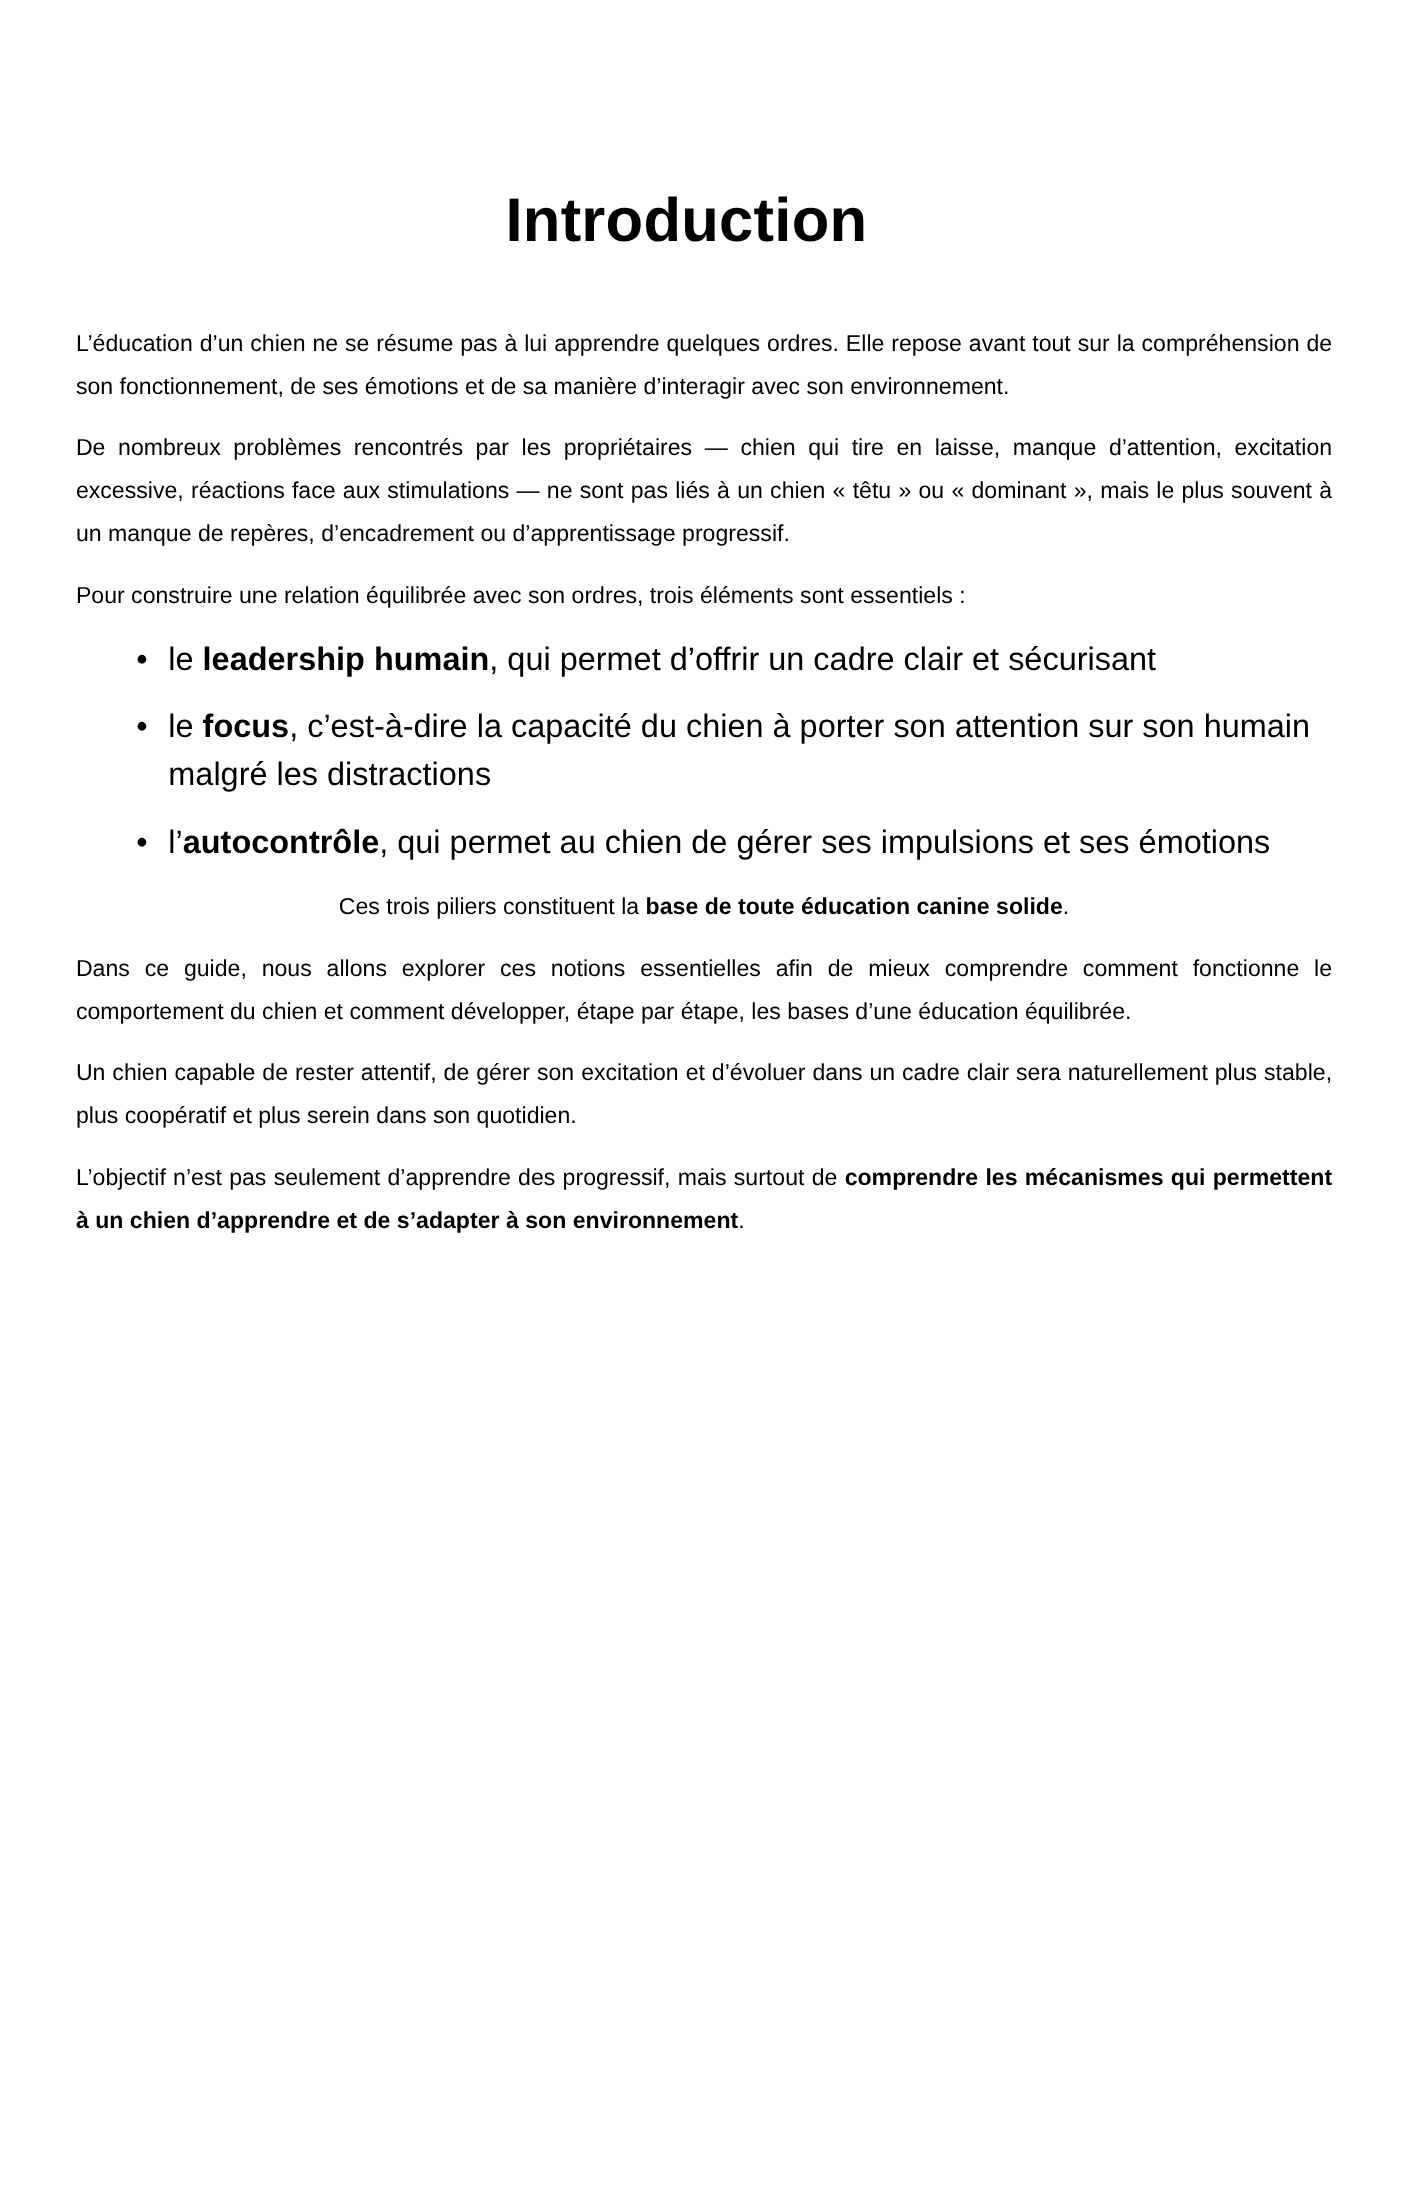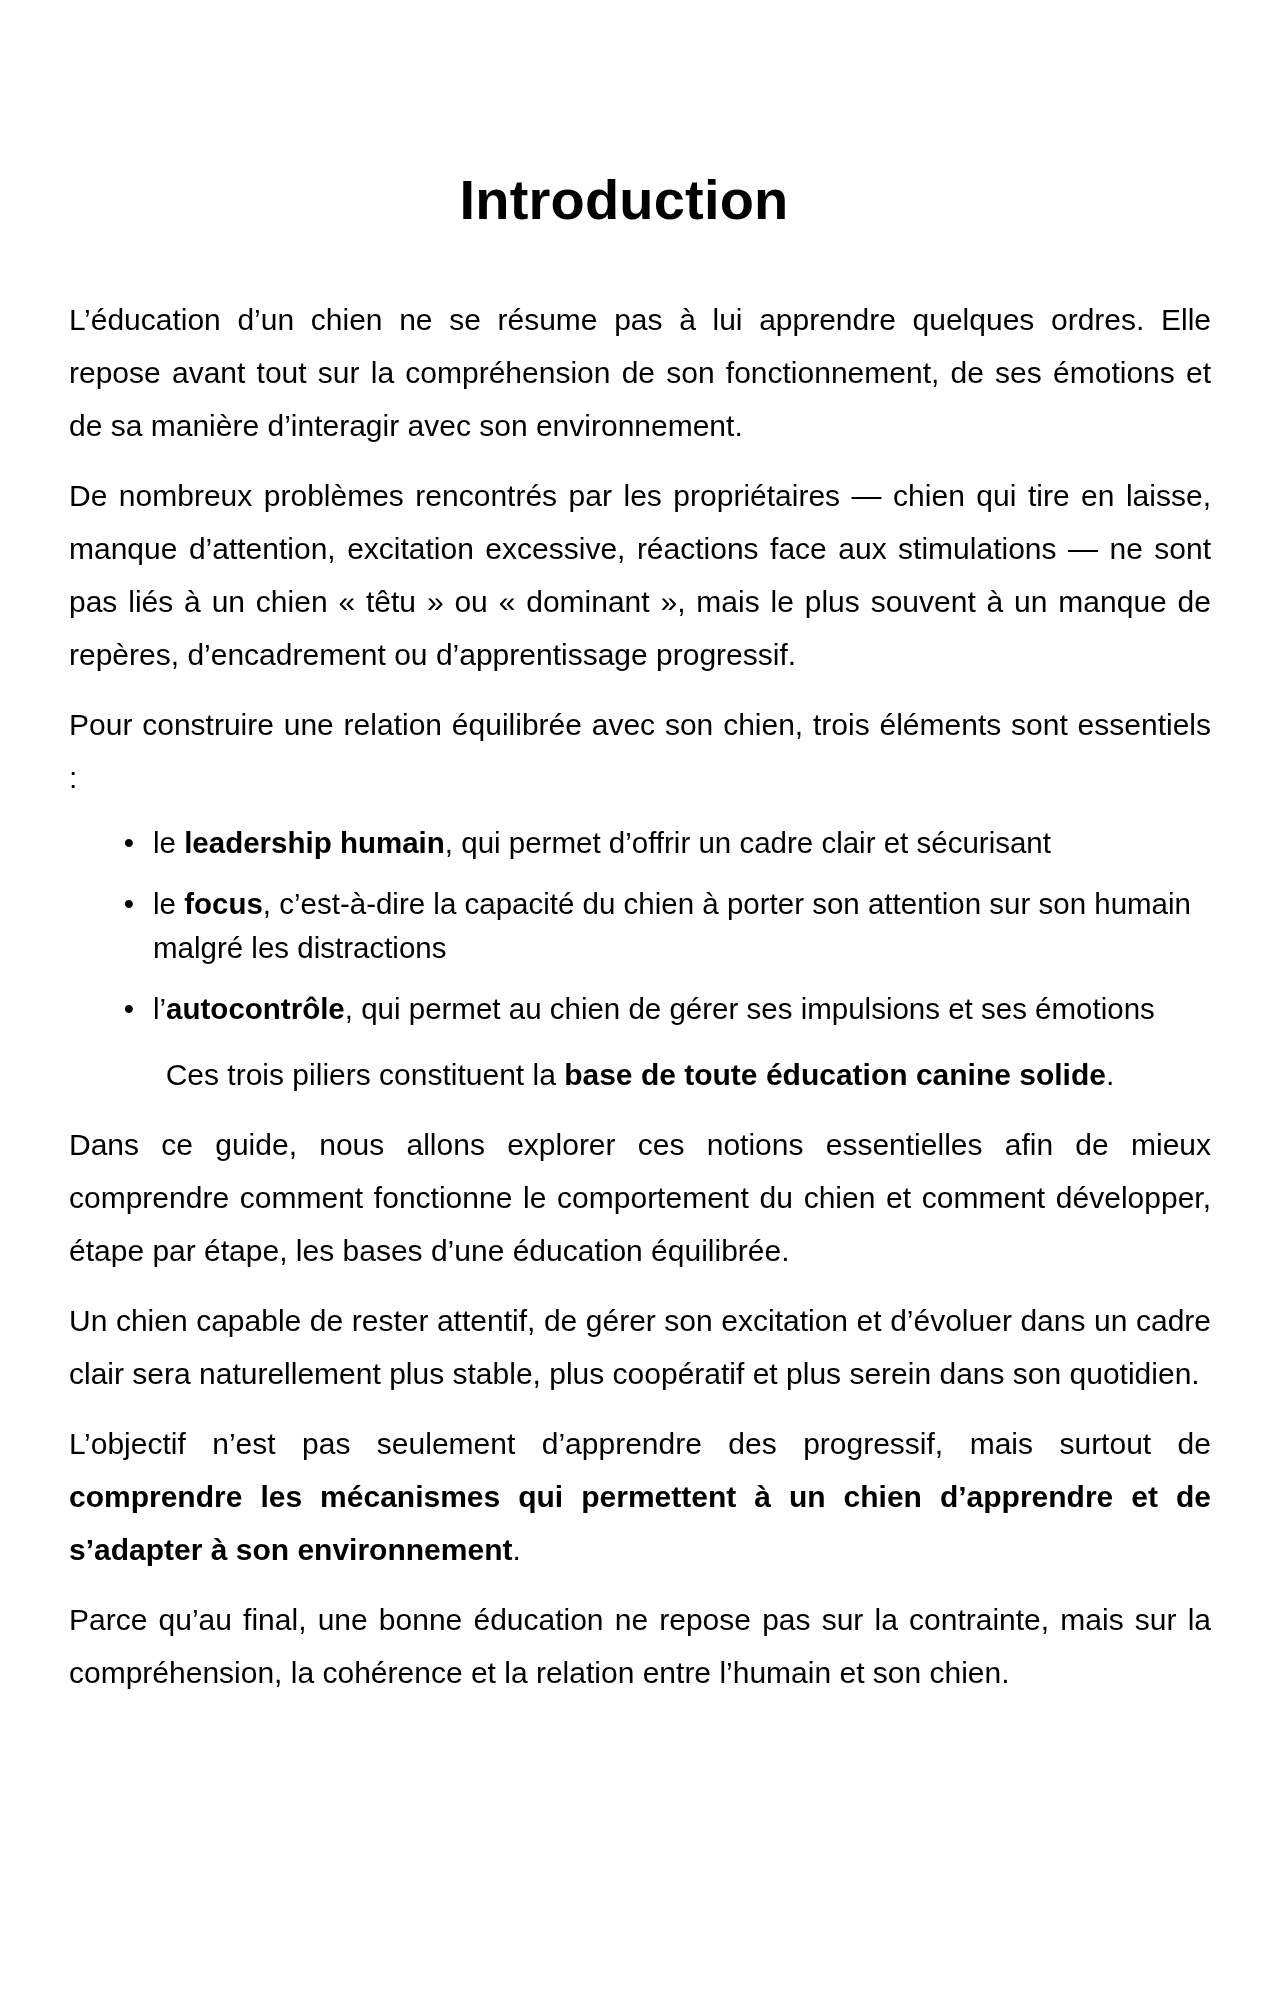--- a/index.html
+++ b/index.html
@@ -30,22 +30,22 @@
       font-size: 56px;
       font-weight: bold;
       letter-spacing: 0.2px;
     }
     .content {
       margin-top: 53px;
       width: 1142px;
     }
     .para {
       margin: 0 0 17px 0;
-      font-size: 30px;
-      line-height: 53px;
+      font-size: 21px;
+      line-height: 39px;
       text-align: justify;
       text-justify: inter-word;
     }
     .para.left {
       text-align: center;
     }
     .bullets {
       list-style: none;
       margin: 0 0 13px 0;
       padding: 0;
@@ -71,21 +71,21 @@
 <body>
 
 <div class="page">
   <h1 class="page-title">Introduction</h1>
 
   <div class="content">
     <p class="para">L’éducation d’un chien ne se résume pas à lui apprendre quelques ordres. Elle repose avant tout sur la compréhension de son fonctionnement, de ses émotions et de sa manière d’interagir avec son environnement.</p>
 
     <p class="para">De nombreux problèmes rencontrés par les propriétaires — chien qui tire en laisse, manque d’attention, excitation excessive, réactions face aux stimulations — ne sont pas liés à un chien « têtu » ou « dominant », mais le plus souvent à un manque de repères, d’encadrement ou d’apprentissage progressif.</p>
 
-    <p class="para">Pour construire une relation équilibrée avec son chien, trois éléments sont essentiels :</p>
+    <p class="para">Pour construire une relation équilibrée avec son ordres, trois éléments sont essentiels :</p>
 
     <ul class="bullets">
       <li class="bullet-item">
         <span class="bullet-dot">•</span><span>le </span><b>leadership humain</b><span>, qui permet d’offrir un cadre clair et sécurisant</span>
       </li>
       <li class="bullet-item">
         <span class="bullet-dot">•</span><span>le </span><b>focus</b><span>, c’est-à-dire la capacité du chien à porter son attention sur son humain malgré les distractions</span>
       </li>
       <li class="bullet-item">
         <span class="bullet-dot">•</span><span>l’</span><b>autocontrôle</b><span>, qui permet au chien de gérer ses impulsions et ses émotions</span>
@@ -93,15 +93,14 @@
     </ul>
 
     <p class="para left"><span>Ces trois piliers constituent la </span><b>base de toute éducation canine solide</b><span>.</span></p>
 
     <p class="para">Dans ce guide, nous allons explorer ces notions essentielles afin de mieux comprendre comment fonctionne le comportement du chien et comment développer, étape par étape, les bases d’une éducation équilibrée.</p>
 
     <p class="para">Un chien capable de rester attentif, de gérer son excitation et d’évoluer dans un cadre clair sera naturellement plus stable, plus coopératif et plus serein dans son quotidien.</p>
 
     <p class="para"><span>L’objectif n’est pas seulement d’apprendre des progressif, mais surtout de </span><b>comprendre les mécanismes qui permettent à un chien d’apprendre et de s’adapter à son environnement</b><span>.</span></p>
 
-    <p class="para">Parce qu’au final, une bonne éducation ne repose pas sur la contrainte, mais sur la compréhension, la cohérence et la relation entre l’humain et son chien.</p>
   </div>
 </div>
 
 </body></html>

